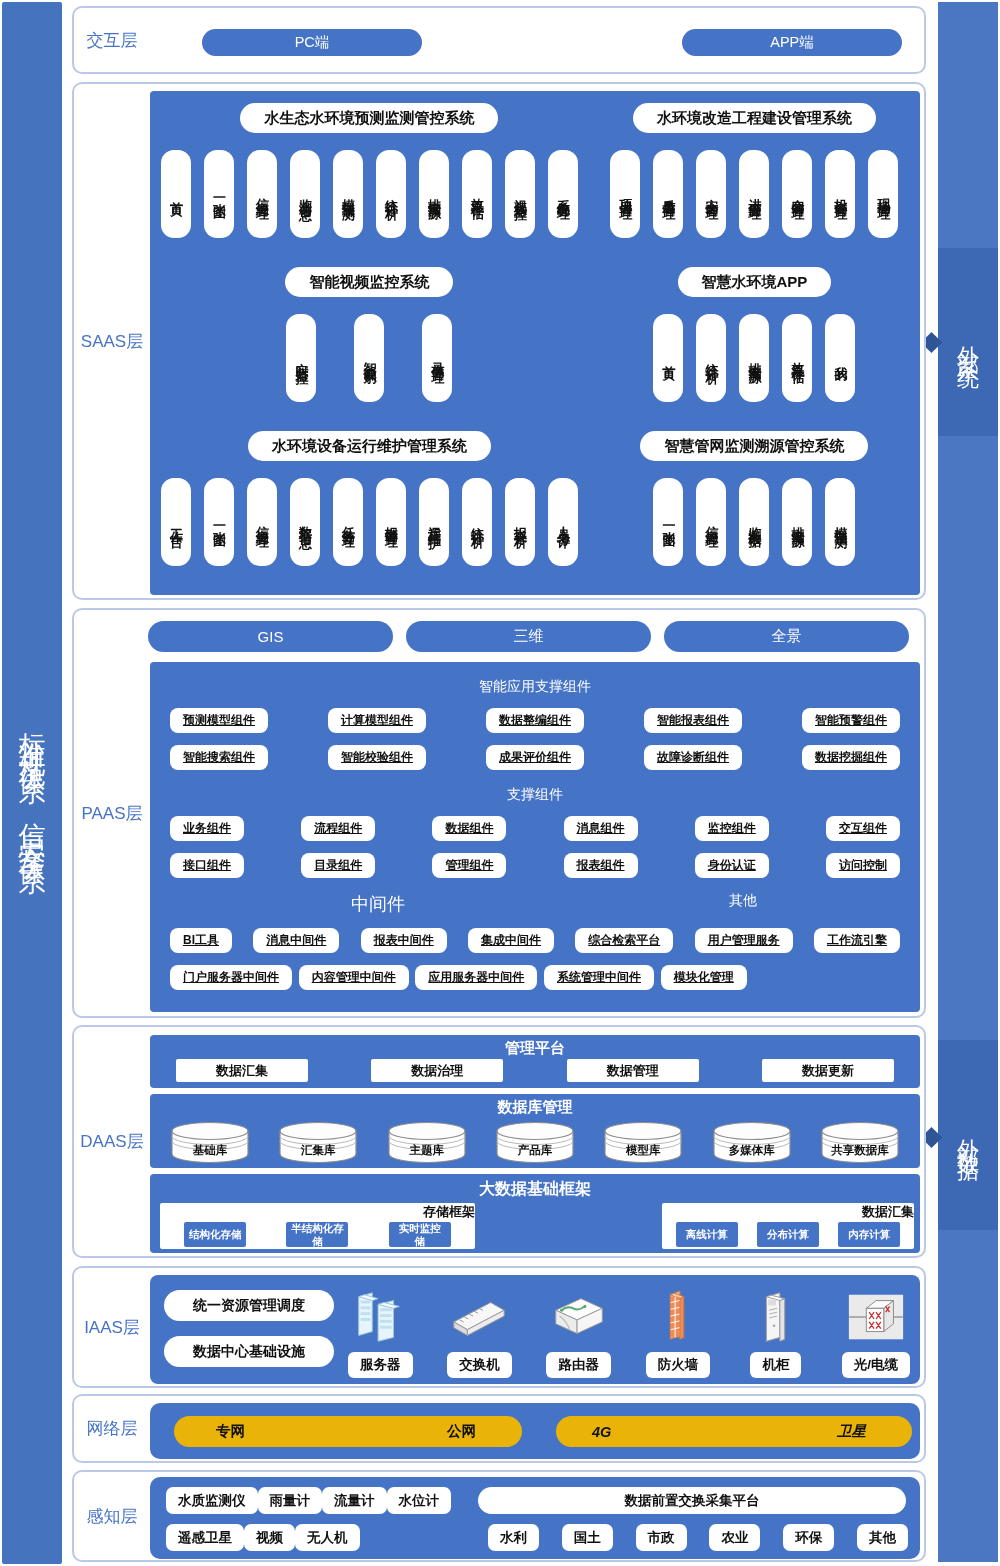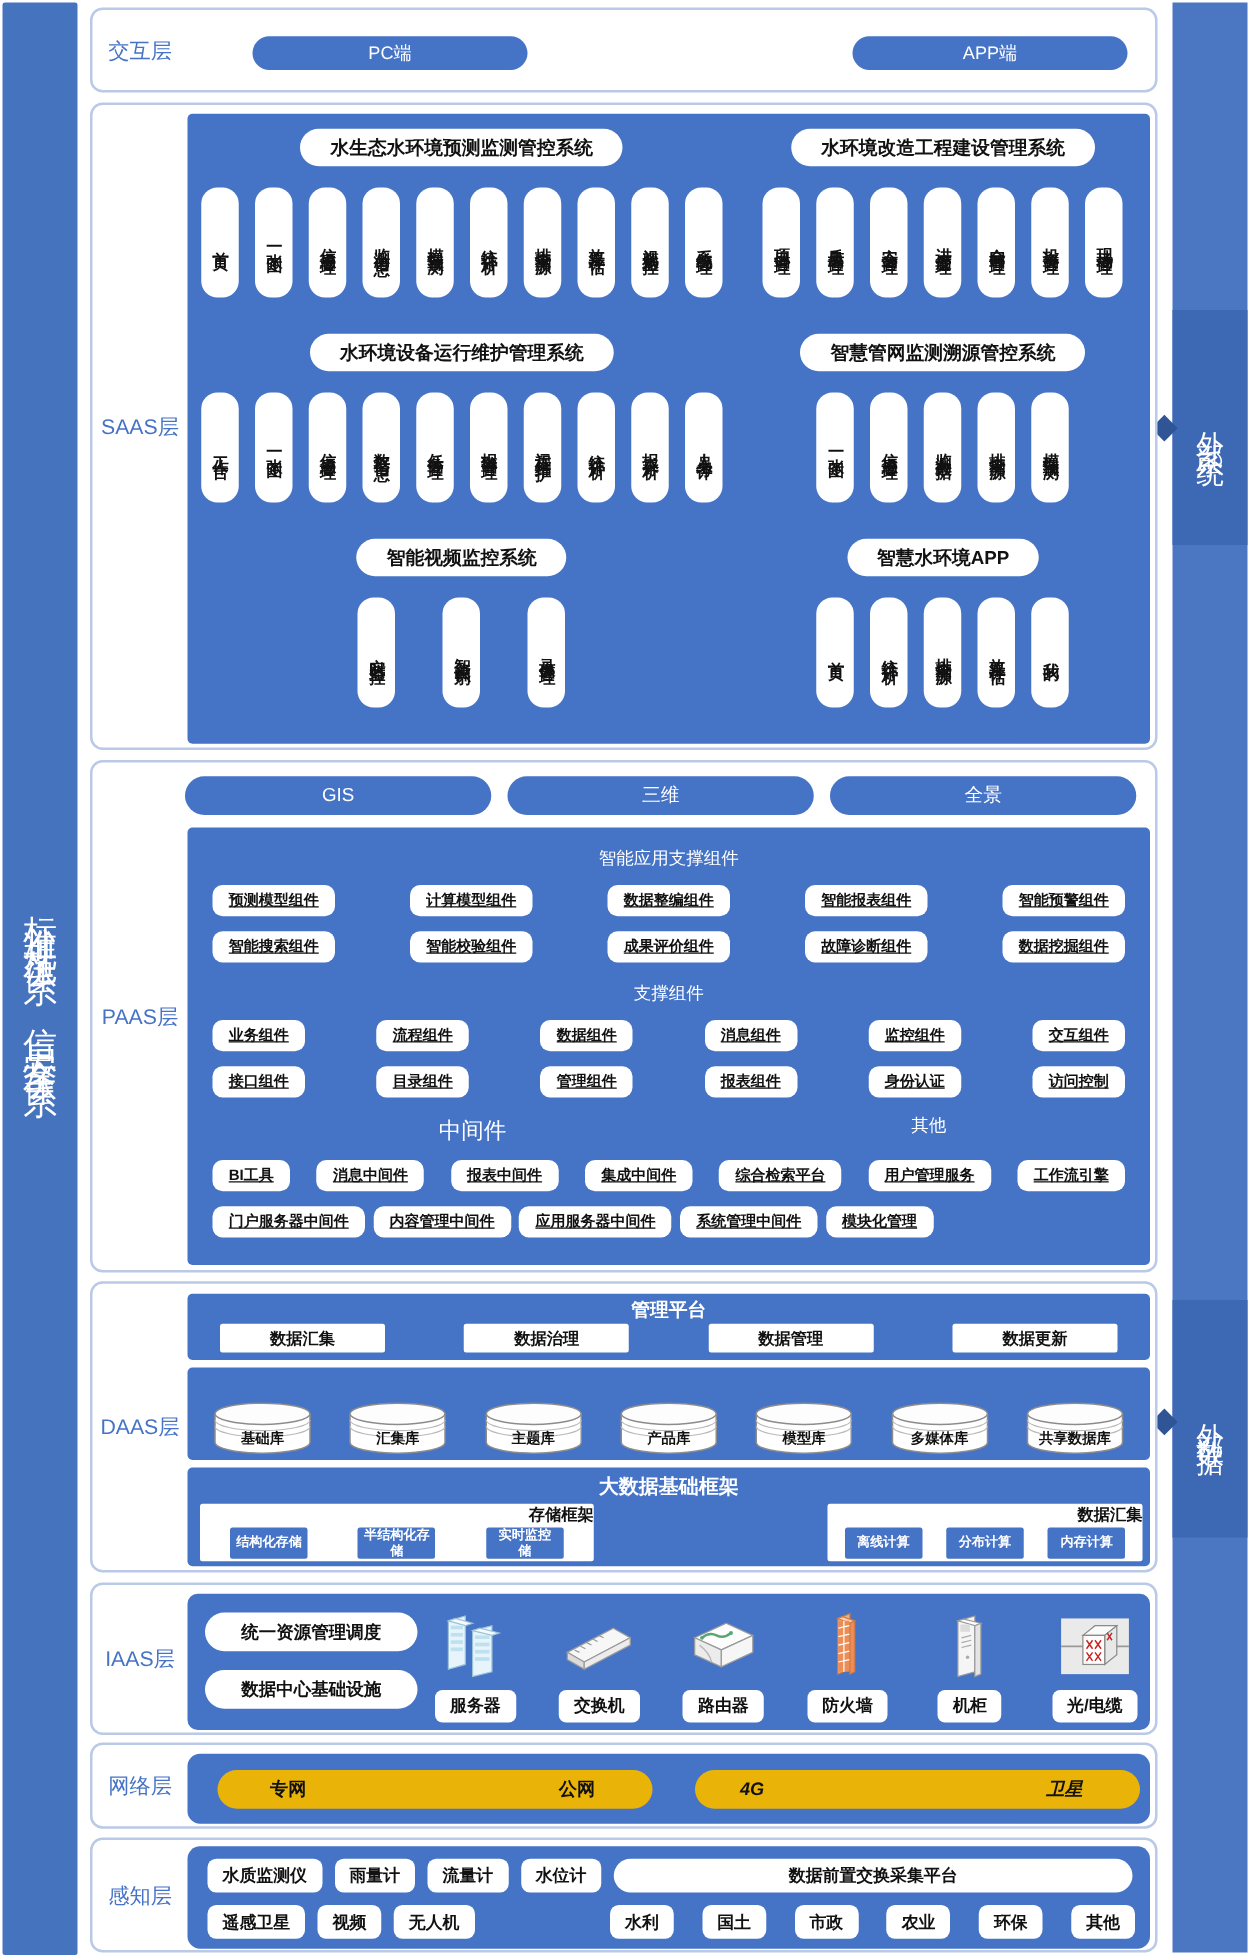--- a/index.html
+++ b/index.html
@@ -103,21 +103,21 @@
   .net-pill{position:absolute;top:13px;height:31px;background:#eab308;border-radius:16px;display:flex;align-items:center;
     justify-content:space-between;font-size:14.5px;font-weight:bold;color:#111;box-sizing:border-box;}
   #net-pill-1{left:24px;width:348px;padding:0 46px 0 42px;}
   #net-pill-2{left:406px;width:356px;padding:0 46px 0 36px;font-style:italic;}
 
   
   .per-rect{left:76px;top:5px;width:770px;height:82px;border-radius:10px;}
   .per-row{position:absolute;left:16px;right:12px;display:flex;align-items:center;}
   #per-row-1{top:10px;} #per-row-2{top:47px;}
   .ppill{background:#fff;border-radius:7px;height:27px;padding:0 12px;display:flex;align-items:center;
-    font-size:13.5px;font-weight:bold;color:#111;margin-right:10px;white-space:nowrap;}
+    font-size:13.5px;font-weight:bold;color:#111;white-space:nowrap;}
   .platform-pill{margin-left:auto;width:404px;border-radius:14px;justify-content:center;margin-right:2px;}
   .dept-group{margin-left:auto;display:flex;width:420px;justify-content:space-between;}
   .dept-group .ppill{margin-right:0;}
 </style>
 </head>
 <body>
 
 <div class="side-left">
   <span class="vtext">标准规范体系，信息安全体系</span>
 </div>
@@ -203,20 +203,59 @@
             </div>
             <div class="vpill">
               <span>现场管理</span>
             </div>
           </div>
       </div>
     </div>
 
     <div class="sys-row">
       <div class="sys-group g-wide">
+        <div class="sys-title">智能视频监控系统</div>
+        <div class="vrow wgap">
+
+        <div class="vpill">
+              <span>实时监控</span>
+            </div>
+            <div class="vpill">
+              <span>智能识别</span>
+            </div>
+            <div class="vpill">
+              <span>录像管理</span>
+            </div>
+          </div>
+      </div>
+      <div class="sys-group g-narrow">
+        <div class="sys-title">智慧水环境APP</div>
+        <div class="vrow">
+
+        <div class="vpill">
+              <span>首页</span>
+            </div>
+            <div class="vpill">
+              <span>统计分析</span>
+            </div>
+            <div class="vpill">
+              <span>排查溯源</span>
+            </div>
+            <div class="vpill">
+              <span>效果评估</span>
+            </div>
+            <div class="vpill">
+              <span>我的</span>
+            </div>
+          </div>
+      </div>
+    </div>
+
+    <div class="sys-row">
+      <div class="sys-group g-wide">
         <div class="sys-title">水环境设备运行维护管理系统</div>
         <div class="vrow">
 
         <div class="vpill">
               <span>工作台</span>
             </div>
             <div class="vpill">
               <span>一张图</span>
             </div>
             <div class="vpill">
@@ -256,59 +295,20 @@
               <span>信息管理</span>
             </div>
             <div class="vpill">
               <span>监测数据</span>
             </div>
             <div class="vpill">
               <span>排查溯源</span>
             </div>
             <div class="vpill">
               <span>模型预测</span>
-            </div>
-          </div>
-      </div>
-    </div>
-
-    <div class="sys-row">
-      <div class="sys-group g-wide">
-        <div class="sys-title">智能视频监控系统</div>
-        <div class="vrow wgap">
-
-        <div class="vpill">
-              <span>实时监控</span>
-            </div>
-            <div class="vpill">
-              <span>智能识别</span>
-            </div>
-            <div class="vpill">
-              <span>录像管理</span>
-            </div>
-          </div>
-      </div>
-      <div class="sys-group g-narrow">
-        <div class="sys-title">智慧水环境APP</div>
-        <div class="vrow">
-
-        <div class="vpill">
-              <span>首页</span>
-            </div>
-            <div class="vpill">
-              <span>统计分析</span>
-            </div>
-            <div class="vpill">
-              <span>排查溯源</span>
-            </div>
-            <div class="vpill">
-              <span>效果评估</span>
-            </div>
-            <div class="vpill">
-              <span>我的</span>
             </div>
           </div>
       </div>
     </div>
 
   </div>
 </div>
 
 <div class="layer" id="paas">
   <div class="gutter-label">PAAS层</div>
@@ -388,20 +388,21 @@
     <div class="mg-row">
 
     <div class="mg-item">数据汇集</div>
         <div class="mg-item">数据治理</div>
         <div class="mg-item">数据管理</div>
         <div class="mg-item">数据更新</div>
       </div>
   </div>
 
   <div class="blue-rect daas-rect" id="daas-database">
+    <div class="daas-title">数据库管理</div>
     <div class="cyl-row">
 
     <div class="cyl">
         <svg viewBox="0 0 88 44">
           <path d="M6 10 v23 a38 8.5 0 0 0 76 0 v-23" fill="#ffffff" stroke="#8c8c8c" stroke-width="1.2"></path>
           <path d="M6 15 a38 8.5 0 0 0 76 0" fill="none" stroke="#b9b9b9" stroke-width="1"></path>
           <path d="M6 20 a38 8.5 0 0 0 76 0" fill="none" stroke="#b9b9b9" stroke-width="1"></path>
           <ellipse cx="44" cy="10" rx="38" ry="8.5" fill="#fdfdfd" stroke="#8c8c8c" stroke-width="1.2"></ellipse>
         </svg>
         <span class="cyl-label">基础库</span>

